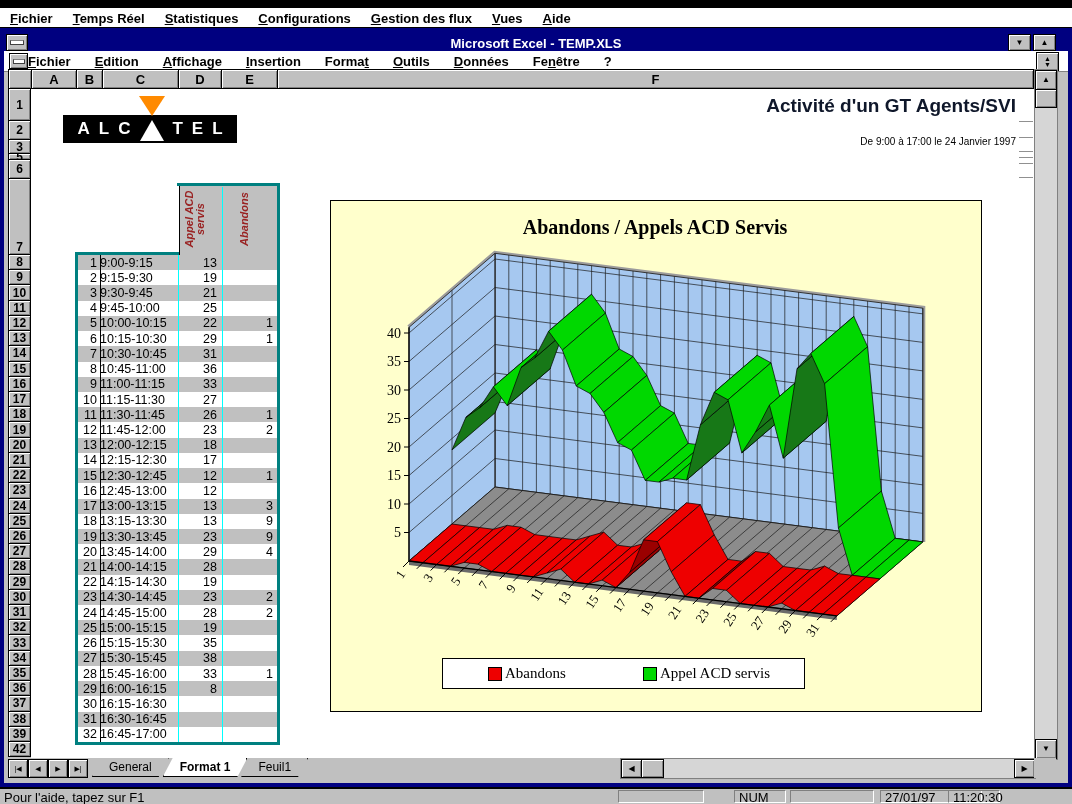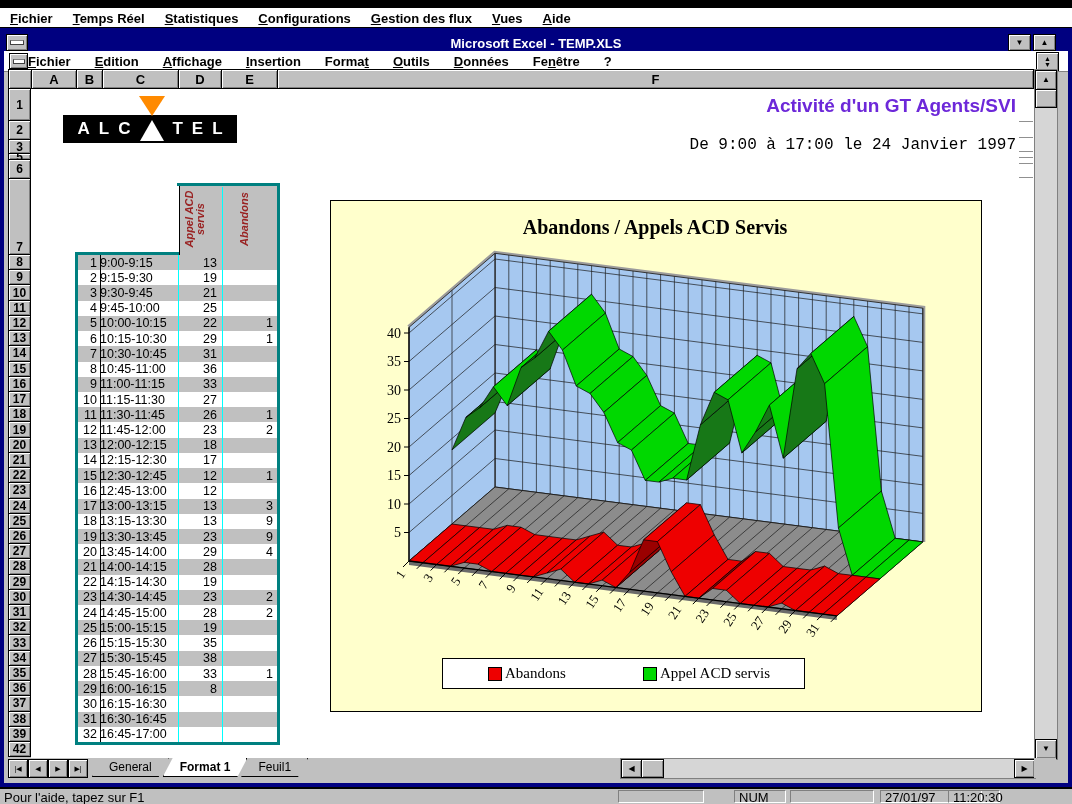--- a/index.html
+++ b/index.html
@@ -38,23 +38,23 @@
           font-weight:bold;font-size:12px;display:flex;align-items:center;justify-content:center;overflow:hidden;}
   #sheet{left:31px;top:89px;width:1003px;height:669px;background:#fff;}
   
   #logo-bar{left:63px;top:115px;width:174px;height:28px;background:#000;display:flex;align-items:center;
             justify-content:center;color:#fff;font-weight:bold;font-size:17px;letter-spacing:0;}
   .logo-letters{letter-spacing:9px;margin-left:9px;}
   #logo-tri-white{left:140px;top:120px;width:0;height:0;border-left:12px solid transparent;
                   border-right:12px solid transparent;border-bottom:21px solid #fff;}
   #logo-tri-orange{left:139px;top:96px;width:0;height:0;border-left:13px solid transparent;
                    border-right:13px solid transparent;border-top:20px solid #FF8A00;}
-  #rpt-title{left:500px;top:95px;width:516px;text-align:right;font-weight:bold;font-size:19px;color:#6d28d9;}
+  #rpt-title{left:500px;top:95px;width:516px;text-align:right;font-weight:bold;font-size:19px;color:#0f172a;}
   #rpt-sub1{left:500px;top:121px;width:516px;text-align:right;font-size:13px;color:#000;}
-  #rpt-sub2{left:500px;top:136px;width:516px;text-align:right;font-size:16px;color:#000;font-family:Liberation Mono, monospace;}
+  #rpt-sub2{left:500px;top:136px;width:516px;text-align:right;font-size:10px;color:#000;}
   .margin-dash{left:1019px;width:14px;height:1px;background:#909090;}
   
   #tbl-hdr{left:179px;top:186px;width:99px;height:69px;background:#C0C0C0;border-left:1px solid #000;
            border-bottom:1px solid #000;}
   .rothdr{position:absolute;transform:rotate(-90deg);transform-origin:0 0;width:66px;
           font-style:italic;font-weight:bold;font-size:11px;color:#992222;text-align:center;line-height:11px;}
   #tbl-rows{left:75px;top:255px;width:203px;height:487px;display:flex;flex-direction:column;}
   .trow{flex:1;display:flex;font-size:12.5px;color:#000;align-items:center;}
   .trow.odd{background:#C0C0C0;} .trow.even{background:#fff;}
   .tc-n{width:25px;text-align:right;padding-right:3px;box-sizing:border-box;}

